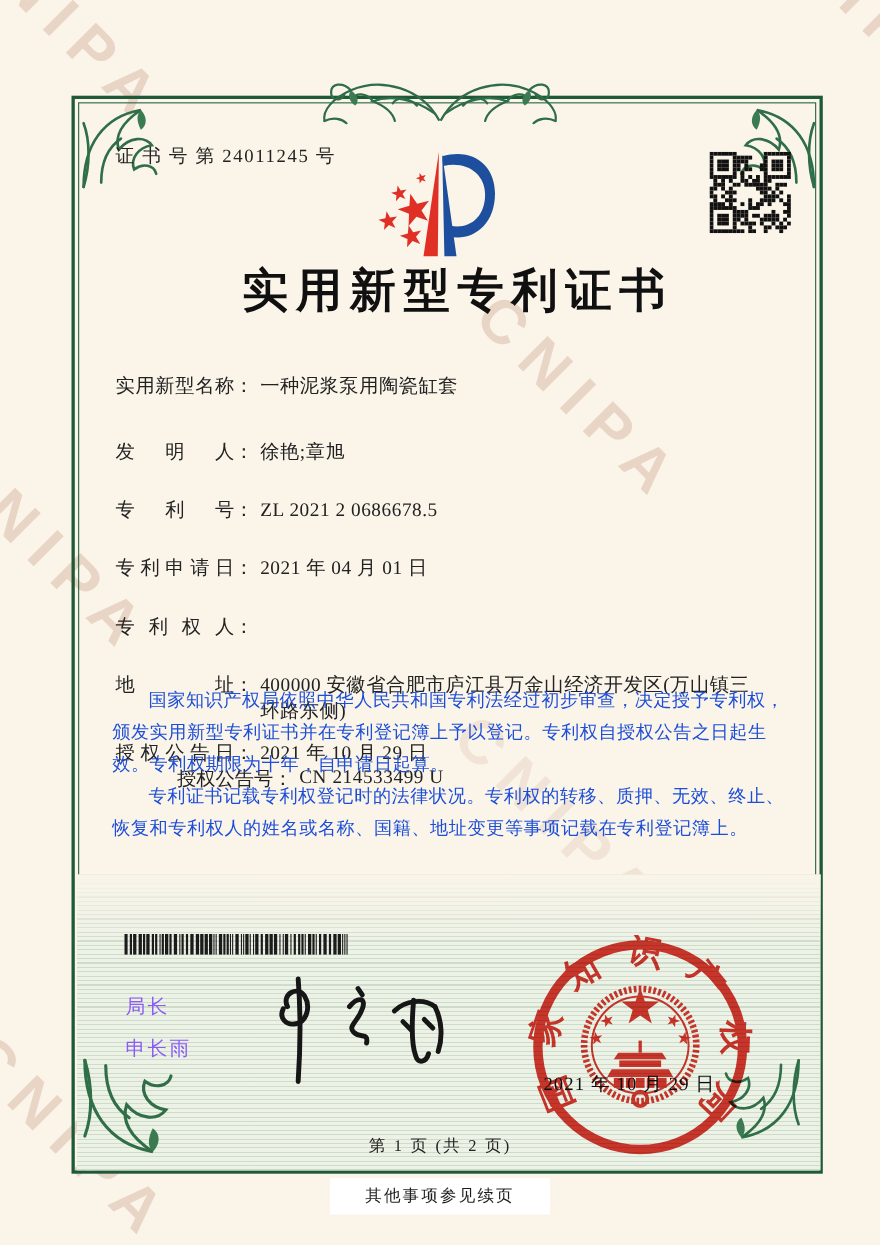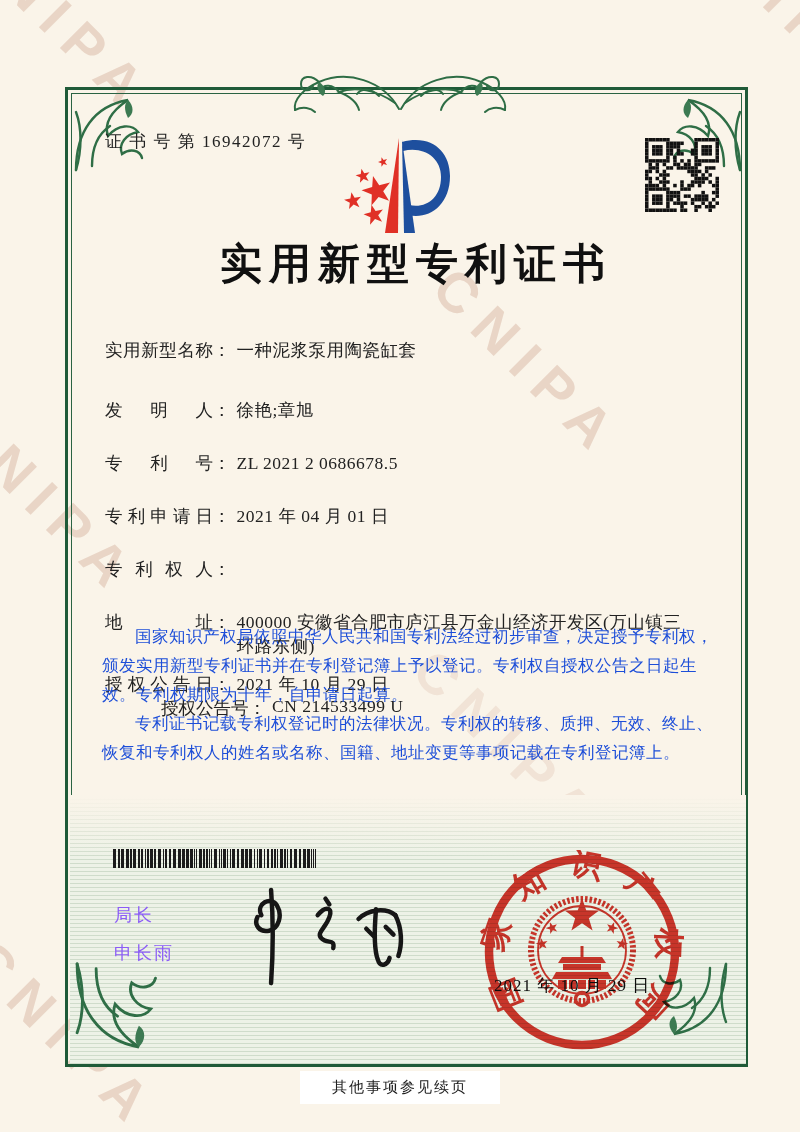--- a/index.html
+++ b/index.html
@@ -128,21 +128,21 @@
   </svg>
   <svg class="ornament" style="left:652px; top:962px; transform:scale(-1,-1);" width="80" height="80" viewBox="0 0 80 80">
     <g fill="none" stroke="#2f6e46" stroke-width="2.4" stroke-linecap="round">
       <path d="M6,78 C6,40 24,14 58,8 C40,20 34,32 38,44 C48,32 62,32 68,40 C56,42 48,52 52,62 C60,56 70,58 72,66"></path>
       <path d="M6,78 C12,58 12,36 6,20"></path>
       <path d="M22,74 C22,56 28,42 40,34"></path>
     </g>
     <path d="M58,8 C64,14 64,22 58,26 C54,18 54,12 58,8 Z" fill="#3c7a52"></path>
   </svg>
 
-  <div class="cert-no">证 书 号 第 16942072 号</div>
+  <div class="cert-no">证 书 号 第 24011245 号</div>
 
   <svg class="logo" width="115" height="110" viewBox="0 0 115 110">
     <defs>
       <path id="star" d="M0,-10 L2.35,-3.24 L9.51,-3.09 L3.8,1.24 L5.88,8.09 L0,4 L-5.88,8.09 L-3.8,1.24 L-9.51,-3.09 L-2.35,-3.24 Z"></path>
     </defs>
     <path d="M62,14 C92,6 110,24 110,48 C110,78 88,92 68,87 L69,77 C86,81 101,70 101,49 C101,30 84,18 63,23 Z" fill="#1e4f9e"></path>
     <path d="M59,10 L45,105 L58,105 Z" fill="#e03026"></path>
     <path d="M62,12 L64,105 L75,105 Z" fill="#1e4f9e"></path>
     <g fill="#e03026">
       <use href="#star" transform="translate(43,34) rotate(-18) scale(0.5)"></use>
@@ -552,16 +552,17 @@
       <line x1="88" y1="130" x2="88" y2="139"></line>
       <line x1="97" y1="130" x2="97" y2="139"></line>
       <line x1="107" y1="130" x2="107" y2="139"></line>
       <line x1="116" y1="130" x2="116" y2="139"></line>
     </g>
     <circle cx="102" cy="149" r="6.5" fill="none" stroke="#d5281e" stroke-width="3.5"></circle>
   </svg>
 
   <div class="seal-date">2021 年 10 月 29 日</div>
 
+  <div class="page-foot">第 1 页 (共 2 页)</div>
 
   <div class="continuation">其他事项参见续页</div>
 
 </div>
 
 </body></html>

